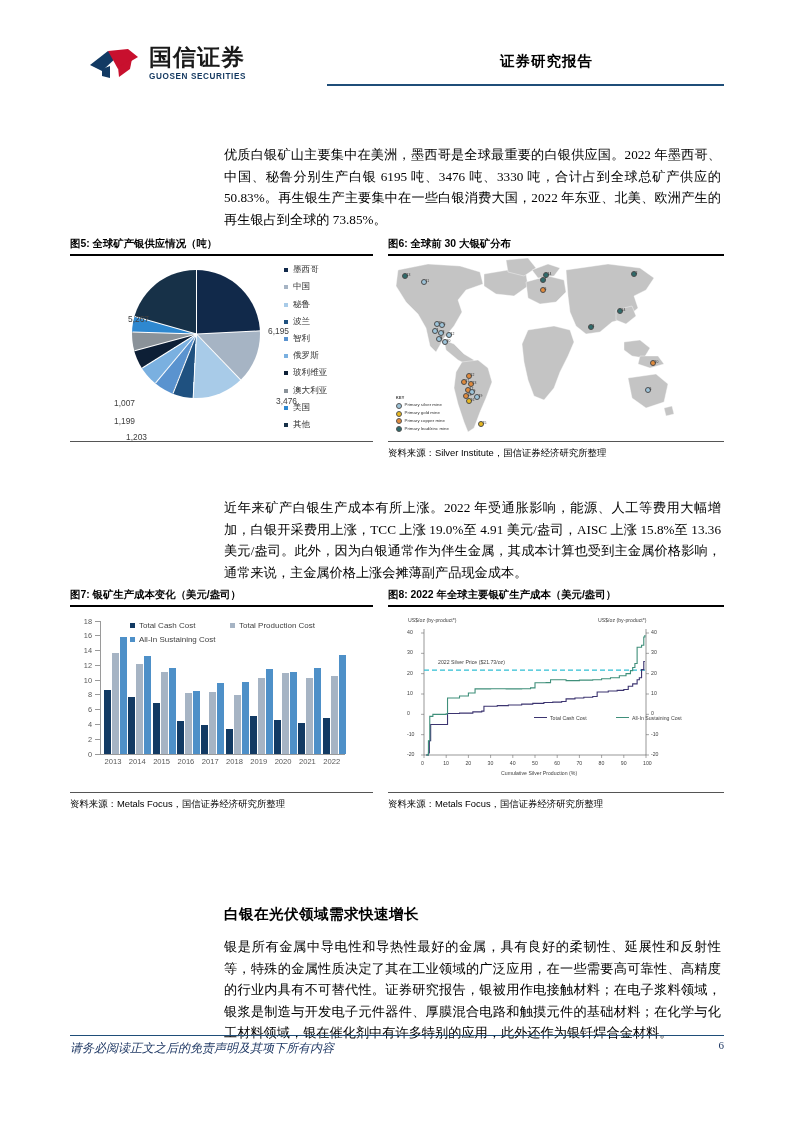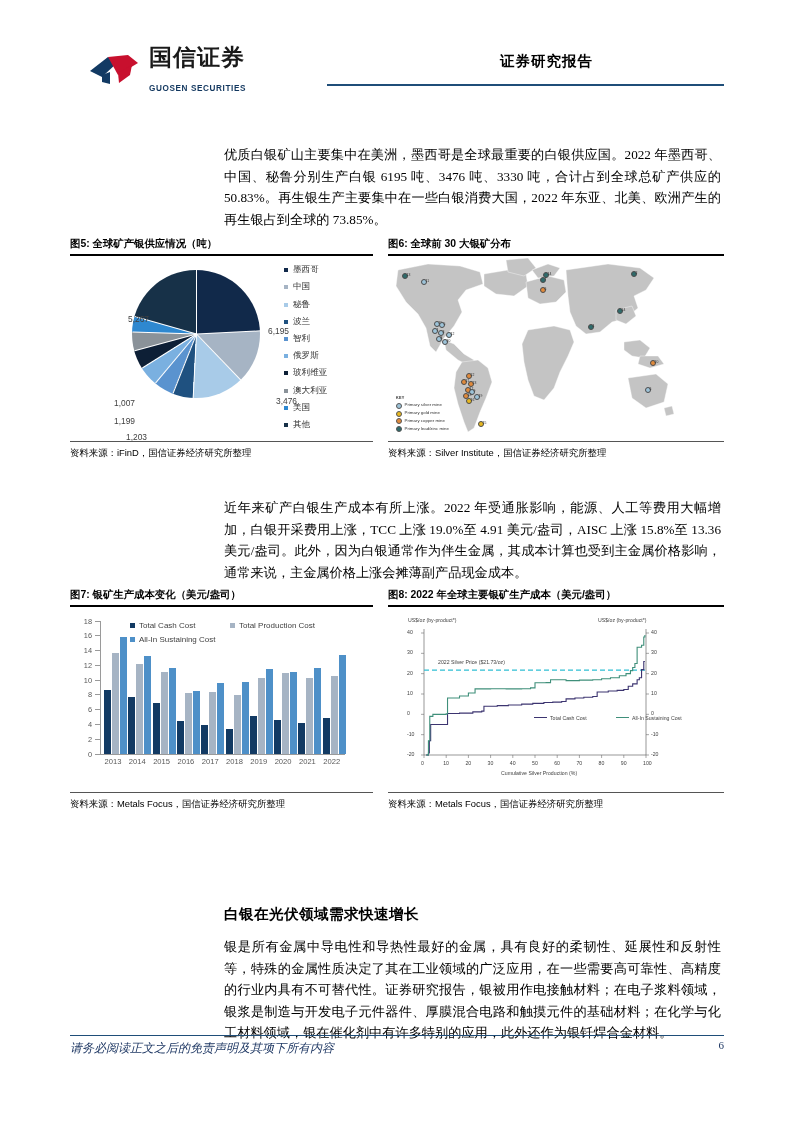--- a/index.html
+++ b/index.html
@@ -11,21 +11,21 @@
     position:relative;
     overflow:hidden;
   }
   .page { position:relative; width:794px; height:1123px; }
 
   
   .header { position:absolute; left:0; top:0; width:663px; height:100px; }
   .logo-wrap { position:absolute; left:88px; top:46px; display:flex; align-items:center; gap:9px; }
   .logo-mark { width:52px; height:34px; position:relative; }
   .logo-text { font-size:23px; font-weight:bold; letter-spacing:1px; color:#1a1a1a; line-height:1; }
-  .logo-sub { font-size:8.2px; font-weight:bold; letter-spacing:0.6px; color:#12375f; margin-top:15px; }
+  .logo-sub { font-size:8.2px; font-weight:bold; letter-spacing:0.6px; color:#12375f; margin-top:3px; }
   .logo-col { display:flex; flex-direction:column; justify-content:center; }
   .header-title {
     position:absolute; right:70px; top:52px;
     font-size:14.5px; font-weight:bold; color:#000; letter-spacing:1px;
   }
   .header-rule { position:absolute; left:327px; top:84px; width:397px; height:2px; background:#1f4e79; }
 
   
   .para {
     position:absolute; left:224px; width:497px;
@@ -199,21 +199,20 @@
               <span class="lb">美国</span>
             </div>
             <div class="li">
               <span class="sw" style="background: rgb(23, 49, 72);"></span>
               <span class="lb">其他</span>
             </div>
           </div>
       </div>
     </div>
     <div class="fig-rule-bot"></div>
-    <div class="fig-src">资料来源：iFinD，国信证券经济研究所整理</div>
   </div>
 
   <div class="fig" style="left:388px; top:237px; width:336px;">
     <div class="fig-cap">图6: 全球前 30 大银矿分布</div>
     <div class="fig-rule-top"></div>
     <div class="fig-body">
       <div class="map-area" id="map-area">
         <svg width="297" height="185" viewBox="0 0 297 185">
           <g id="map-land" fill="#c4c4c4" stroke="#ffffff" stroke-width="0.4">
 

